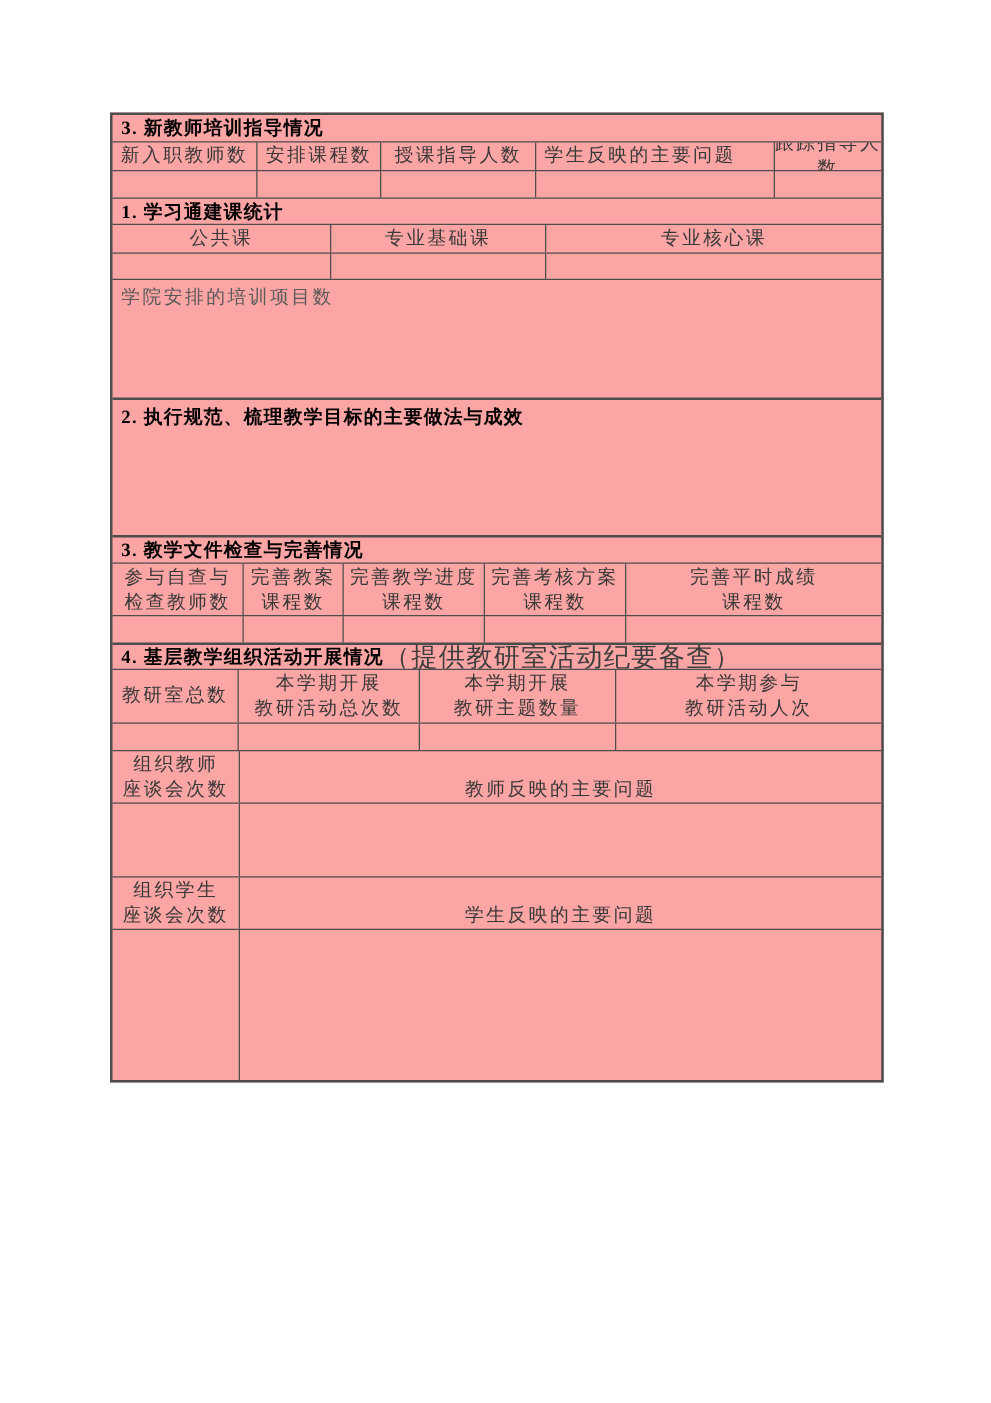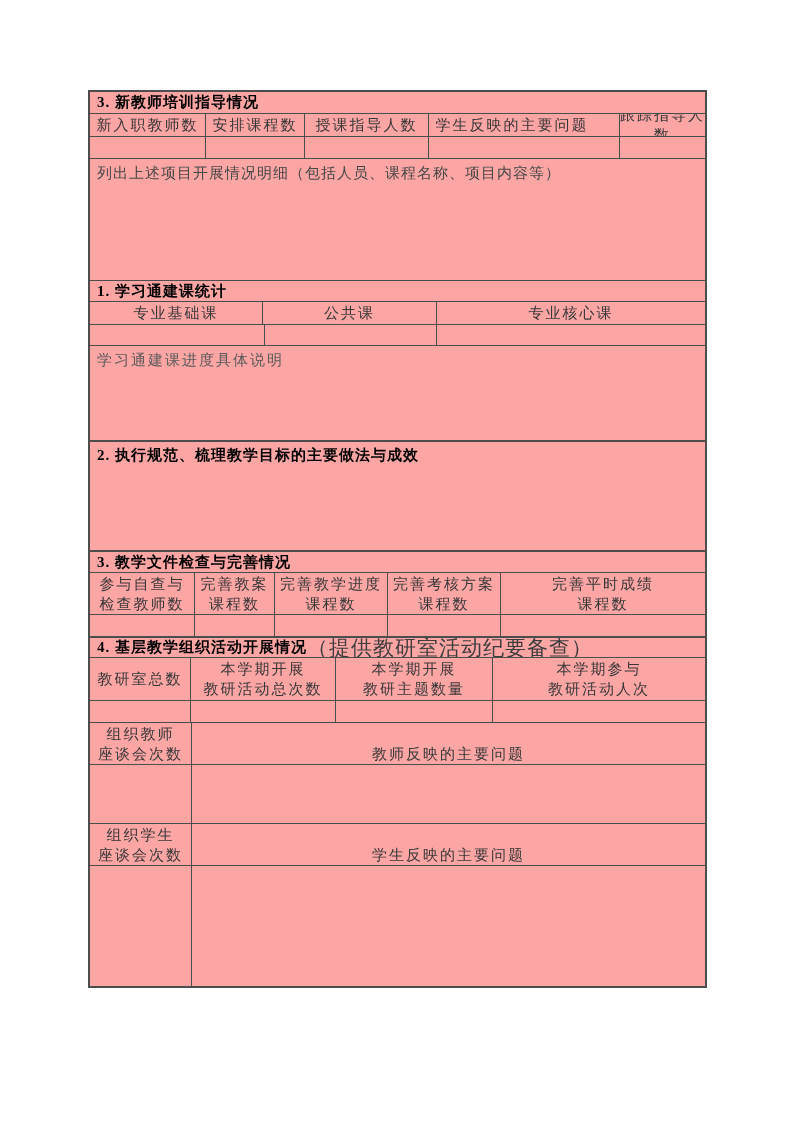--- a/index.html
+++ b/index.html
@@ -139,57 +139,52 @@
       <div class="cell c-t3">
           <span class="label"></span>
         </div>
       <div class="cell c-t4">
           <span class="label"></span>
         </div>
       <div class="cell c-t5">
           <span class="label"></span>
         </div>
     </div>
-    <div class="row h122">
-      <div class="cell full block-cell">
-        <span class="prompt-text">列出上述项目开展情况明细（包括人员、课程名称、项目内容等）</span>
-      </div>
-    </div>
 
 
     <div class="row h21 title-row">
       <div class="cell full">
         <span class="title-text">1. 学习通建课统计</span>
       </div>
     </div>
     <div class="row h23">
+      <div class="cell c-x1">
+          <span class="label">公共课</span>
+        </div>
       <div class="cell c-x2">
           <span class="label">专业基础课</span>
         </div>
-      <div class="cell c-x1">
-          <span class="label">公共课</span>
-        </div>
       <div class="cell c-x3">
           <span class="label">专业核心课</span>
         </div>
     </div>
     <div class="row h21">
       <div class="cell c-x1">
           <span class="label"></span>
         </div>
       <div class="cell c-x2">
           <span class="label"></span>
         </div>
       <div class="cell c-x3">
           <span class="label"></span>
         </div>
     </div>
     <div class="row h95">
       <div class="cell full block-cell">
-        <span class="prompt-text prompt-gray">学习通建课进度具体说明</span>
+        <span class="prompt-text prompt-gray">学院安排的培训项目数</span>
       </div>
     </div>
 
     <div class="row h110 thick">
       <div class="cell full block-cell">
         <span class="title-text">2. 执行规范、梳理教学目标的主要做法与成效</span>
       </div>
     </div>
 
     <div class="row h22 title-row thick">

